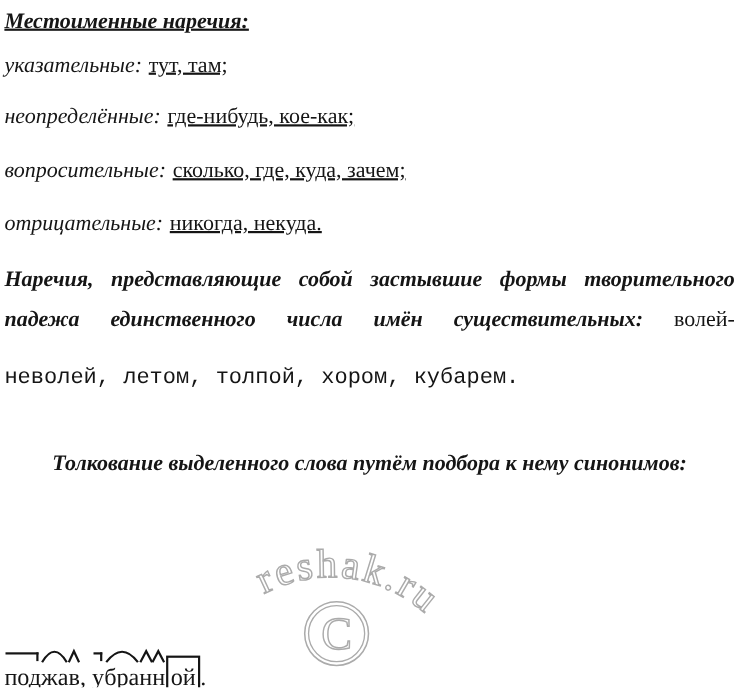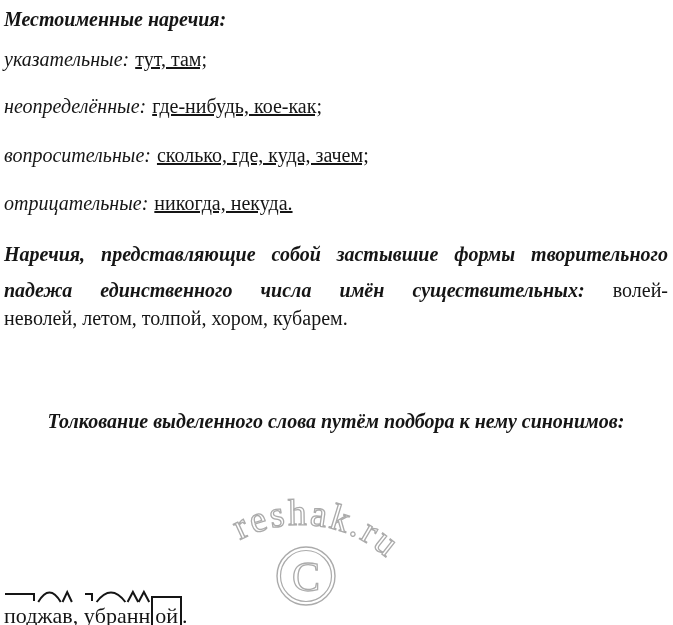--- a/index.html
+++ b/index.html
@@ -5,21 +5,21 @@
   html,body{margin:0;padding:0;background:#ffffff;}
   .page{
     position:relative;width:673px;height:625px;background:#ffffff;
     font-family:"Liberation Serif", serif;color:#151515;overflow:hidden;
   }
   .line{position:absolute;left:4px;right:5px;font-size:20px;line-height:1.18;white-space:nowrap;}
   .bi{font-weight:bold;font-style:italic;}
   .it{font-style:italic;margin-top:32px;}
   .words{margin-left:0.30em;text-decoration:underline;}
   .just{text-align:justify;text-align-last:justify;white-space:normal;}
-  .header-line{display:flex;justify-content:space-between;align-items:baseline;}
+  .header-line{display:flex;justify-content:space-between;align-items:baseline;text-decoration:underline;}
   .copyright{font-size:20px;}
 
   
   .morph{font-size:22px;}
   .mword{position:relative;display:inline-block;}
   .stem{position:relative;display:inline-block;}
   .seg{position:relative;display:inline-block;}
   .mk-pref{position:absolute;left:1px;right:2px;top:-10px;height:6px;
     border-top:2px solid #151515;border-right:2px solid #151515;}
   .seg > svg.mk{position:absolute;left:0;top:-12px;width:100%;height:11px;overflow:visible;}
@@ -63,21 +63,21 @@
   <div class="line" style="top:192px;">
     <span class="it">отрицательные:</span><span class="words">никогда, некуда.</span>
   </div>
 
   <div class="line just" style="top:243px;">
     <span class="bi">Наречия, представляющие собой застывшие формы творительного</span>
   </div>
   <div class="line just" style="top:279px;">
     <span class="bi">падежа единственного числа имён существительных:</span> <span>волей-</span>
   </div>
-  <div class="line" style="top:307px;">
+  <div class="line" style="top:332px;font-family:Liberation Mono, monospace;">
     <span>неволей, летом, толпой, хором, кубарем.</span>
   </div>
 
   <div class="line" style="top:410px;text-align:center;">
     <span class="bi">Толкование выделенного слова путём подбора к нему синонимов:</span>
   </div>
 
 
   <div class="line morph" style="top:596px;">
     <span class="mword"><span class="stem"><span class="seg"><i class="mk-pref"></i><span>под</span></span><span class="seg"><svg class="mk" viewBox="0 0 20 11" preserveAspectRatio="none">

